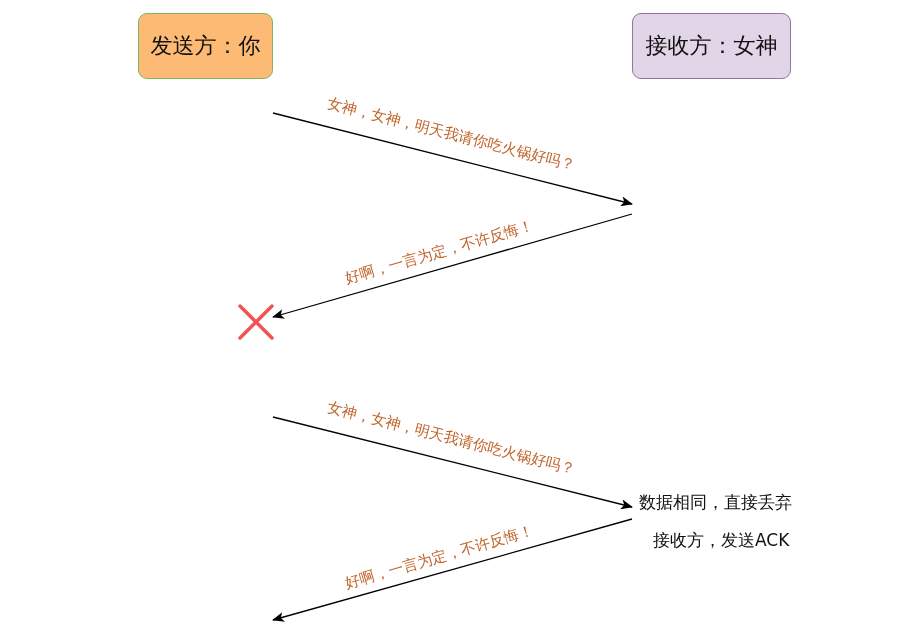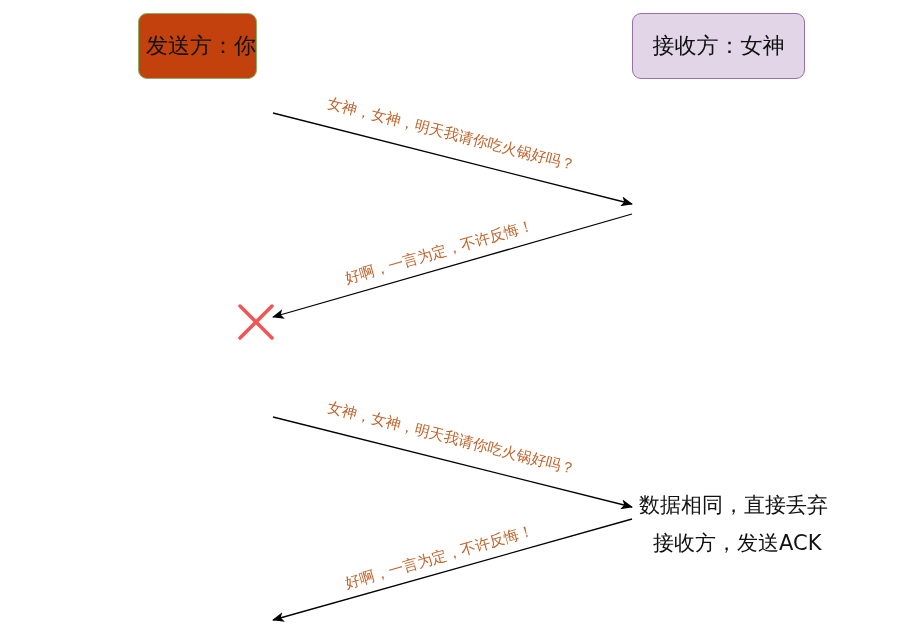--- a/index.html
+++ b/index.html
@@ -1,28 +1,28 @@
 <!DOCTYPE html>
 <html><head>
   <meta charset="utf-8">
   <style>
     html, body { margin: 0; padding: 0; background: #ffffff; }
     body { width: 922px; height: 639px; position: relative; overflow: hidden;
            font-family: "DejaVu Sans", "Liberation Sans", sans-serif; }
     .actor { position: absolute; box-sizing: border-box; border-radius: 9px;
              display: flex; align-items: center; justify-content: center;
              font-size: 22px; color: #111; }
-    #sender { left: 138px; top: 13px; width: 119px; height: 66px;
-              background: #c2410c; border: 1px solid #82b366; justify-content: flex-end; }
-    #receiver { left: 632px; top: 13px; width: 173px; height: 66px;
+    #sender { left: 138px; top: 13px; width: 135px; height: 66px;
+              background: #fdba74; border: 1px solid #82b366; }
+    #receiver { left: 632px; top: 13px; width: 159px; height: 66px;
                 background: #e1d5e7; border: 1px solid #9673a6; }
     svg.canvas { position: absolute; left: 0; top: 0; }
     .lbl { position: absolute; font-size: 15px; color: #c0632a; white-space: nowrap;
            transform-origin: 0 0; }
-    .note { position: absolute; font-size: 21px; color: #111; white-space: nowrap; }
+    .note { position: absolute; font-size: 17px; color: #111; white-space: nowrap; }
   </style>
 </head>
 <body>
 
 <div id="sender" class="actor">
   <span>发送方：你</span>
 </div>
 <div id="receiver" class="actor">
   <span>接收方：女神</span>
 </div>

